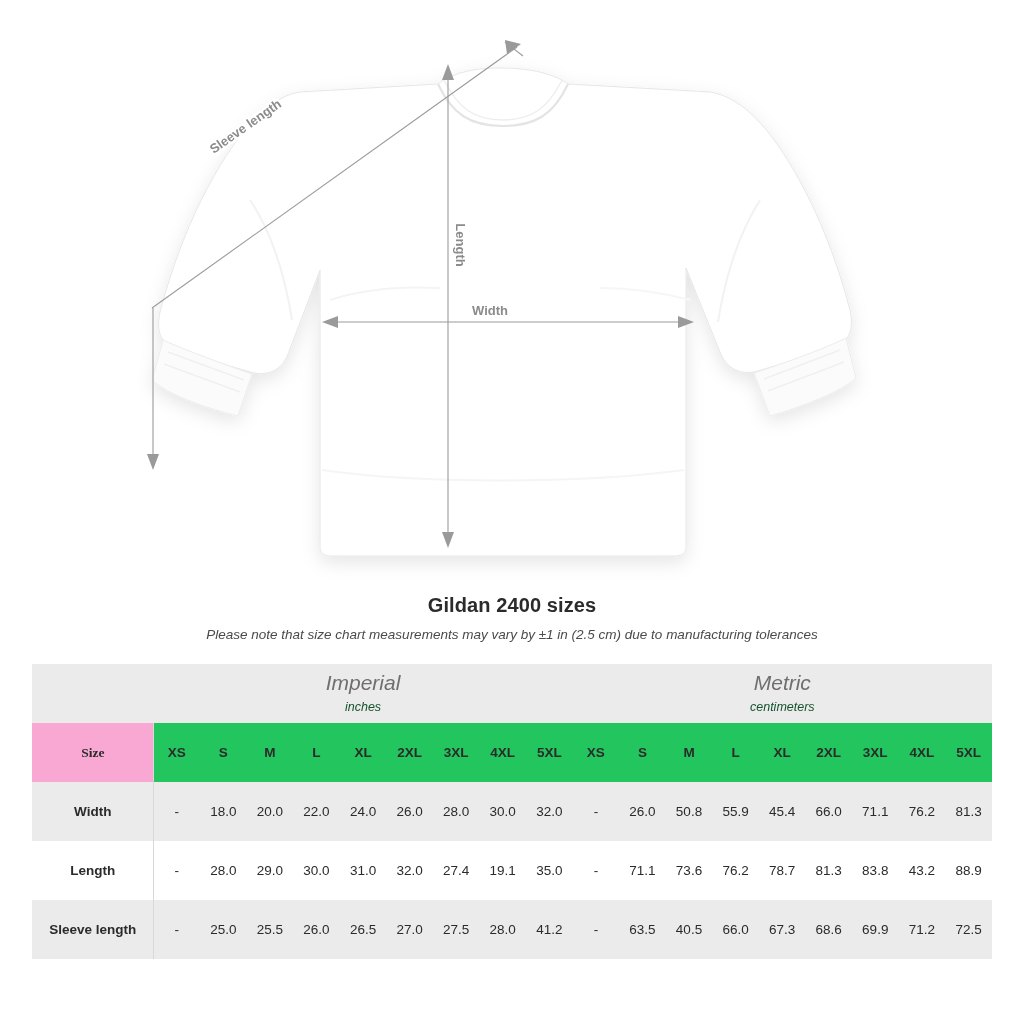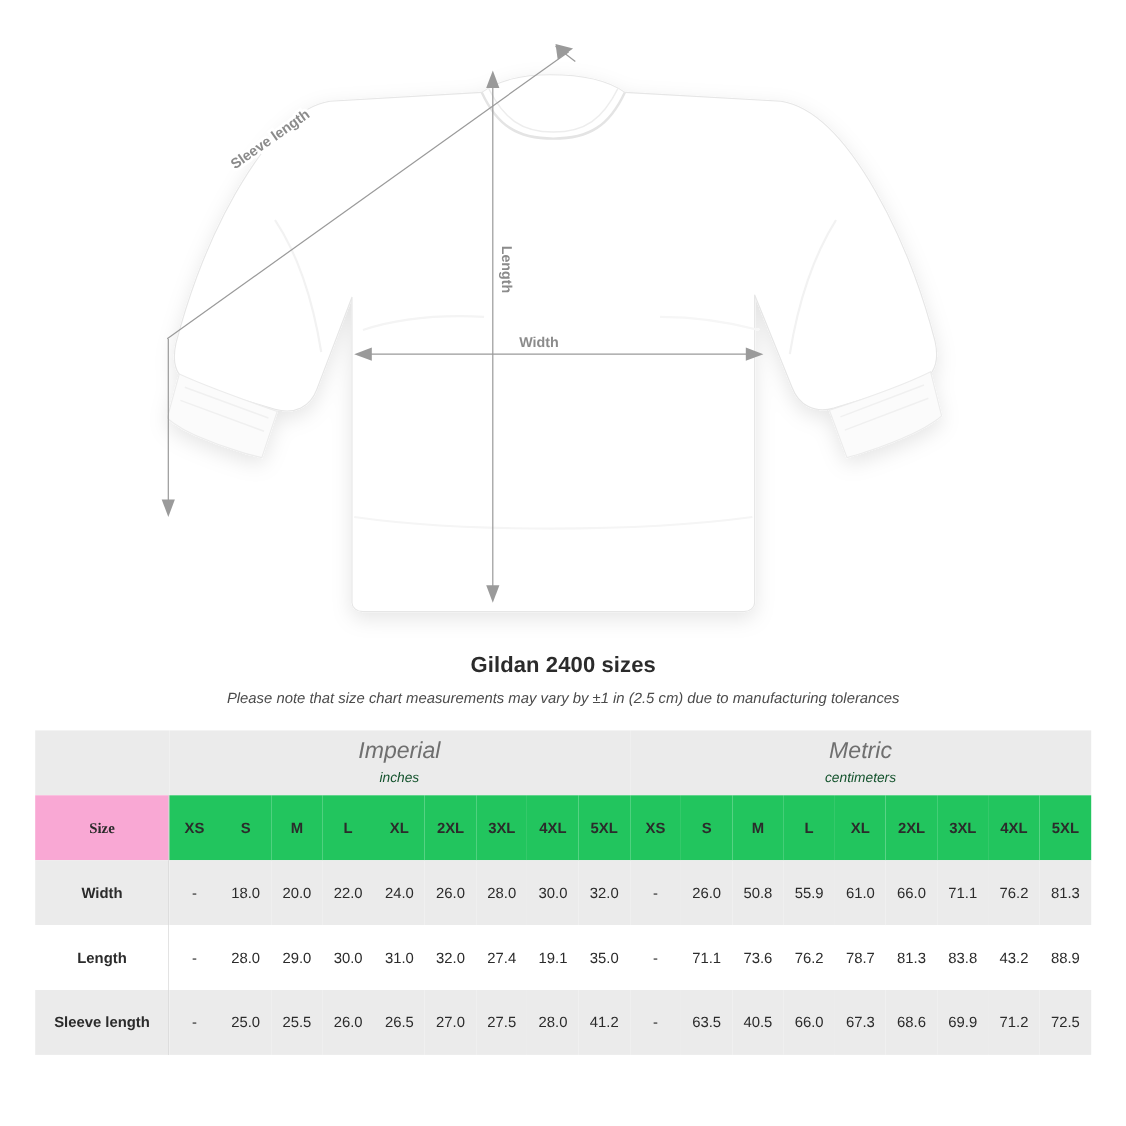--- a/index.html
+++ b/index.html
@@ -272,21 +272,21 @@
           <td>22.0</td>
           <td>24.0</td>
           <td>26.0</td>
           <td>28.0</td>
           <td>30.0</td>
           <td>32.0</td>
           <td>-</td>
           <td>26.0</td>
           <td>50.8</td>
           <td>55.9</td>
-          <td>61.0</td>
+          <td>45.4</td>
           <td>66.0</td>
           <td>71.1</td>
           <td>76.2</td>
           <td>81.3</td>
         </tr>
 
         <tr class="row-plain">
           <td class="rowlabel sep-right">Length</td>
           <td>-</td>
           <td>28.0</td>

